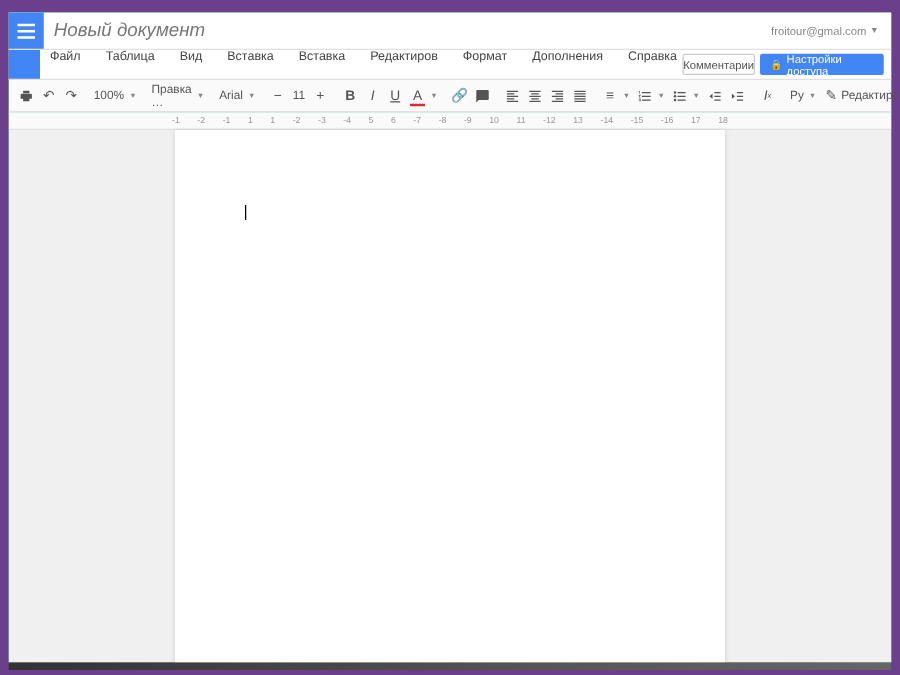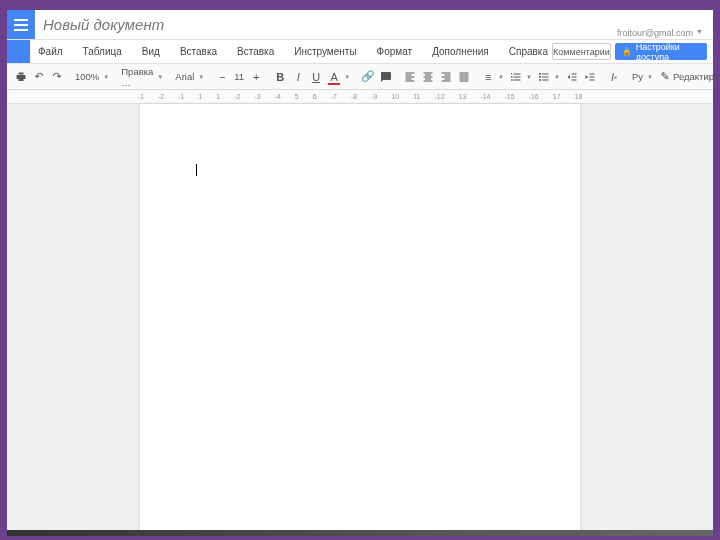--- a/index.html
+++ b/index.html
@@ -2,25 +2,25 @@
 <html><head>
 <meta charset="utf-8">
 <style>
 *{box-sizing:border-box;margin:0;padding:0;font-family:Arial,sans-serif}
 body{background:#6b3f8c;width:720px;height:540px;overflow:hidden;position:relative}
 .frame{position:absolute;left:7px;top:10px;right:7px;bottom:10px;background:#22c55e;display:flex;flex-direction:column}
 .header{height:30px;background:#fff;display:flex;align-items:stretch;border-bottom:1px solid #e0e0e0}
 .hamburger{width:28px;background:#4285f4;display:flex;flex-direction:column;justify-content:center;align-items:center;gap:3px}
 .hamburger span{width:14px;height:2px;background:#fff}
 .title{flex:1;display:flex;align-items:center;padding-left:8px;font-size:15px;color:#777;font-style:italic}
-.acct{padding:18px 10px;display:flex;align-items:flex-start;font-size:9px;color:#888}
+.acct{padding:4px 10px;display:flex;align-items:center;font-size:9px;color:#888}
 .acct .arr{margin-left:3px;font-size:7px}
 .menubar{height:24px;background:#fff;display:flex;align-items:stretch;padding:0;border-bottom:1px solid #e0e0e0}
 .menubar-pad{width:28px;background:#4285f4}
-.menus{display:flex;align-items:center;gap:20px;padding-left:8px;font-size:10px;color:#444}
+.menus{display:flex;align-items:flex-start;gap:20px;padding-left:8px;font-size:10px;color:#444}
 .menus span{cursor:pointer}
 .spacer{flex:1}
 .comments-btn{border:1px solid #ccc;padding:3px 0;font-size:9px;color:#555;background:#fff;margin:3px 4px;border-radius:2px;display:flex;align-items:center}
 .share-btn{background:#4285f4;color:#fff;padding:3px 8px;font-size:9px;margin:3px 6px 3px 0;border-radius:2px;display:flex;align-items:center;gap:3px}
 .share-btn .lock{font-size:8px}
 .toolbar{height:26px;background:#fafafa;border-bottom:1px solid #d9d9d9;display:flex;align-items:center;padding:0 8px;gap:6px;font-size:9.5px;color:#555}
 .toolbar .sep{width:1px;height:16px;background:#ddd}
 .tctl{display:flex;align-items:center;gap:2px;cursor:pointer}
 .ic{width:12px;height:12px;display:inline-flex;align-items:center;justify-content:center;font-size:11px;color:#555}
 .dd{font-size:6px;color:#888;margin-left:2px}
@@ -57,21 +57,21 @@
   </div>
 
   <div class="menubar">
     <div class="menubar-pad"></div>
     <div class="menus">
       <span>Файл</span>
       <span>Таблица</span>
       <span>Вид</span>
       <span>Вставка</span>
       <span>Вставка</span>
-      <span>Инструменты</span>
+      <span>Редактиров</span>
       <span>Формат</span>
       <span>Дополнения</span>
       <span>Справка</span>
     </div>
     <div class="spacer"></div>
     <div class="comments-btn">Комментарии</div>
     <div class="share-btn">
       <span class="lock">🔒</span>
       <span>Настройки доступа</span>
     </div>

